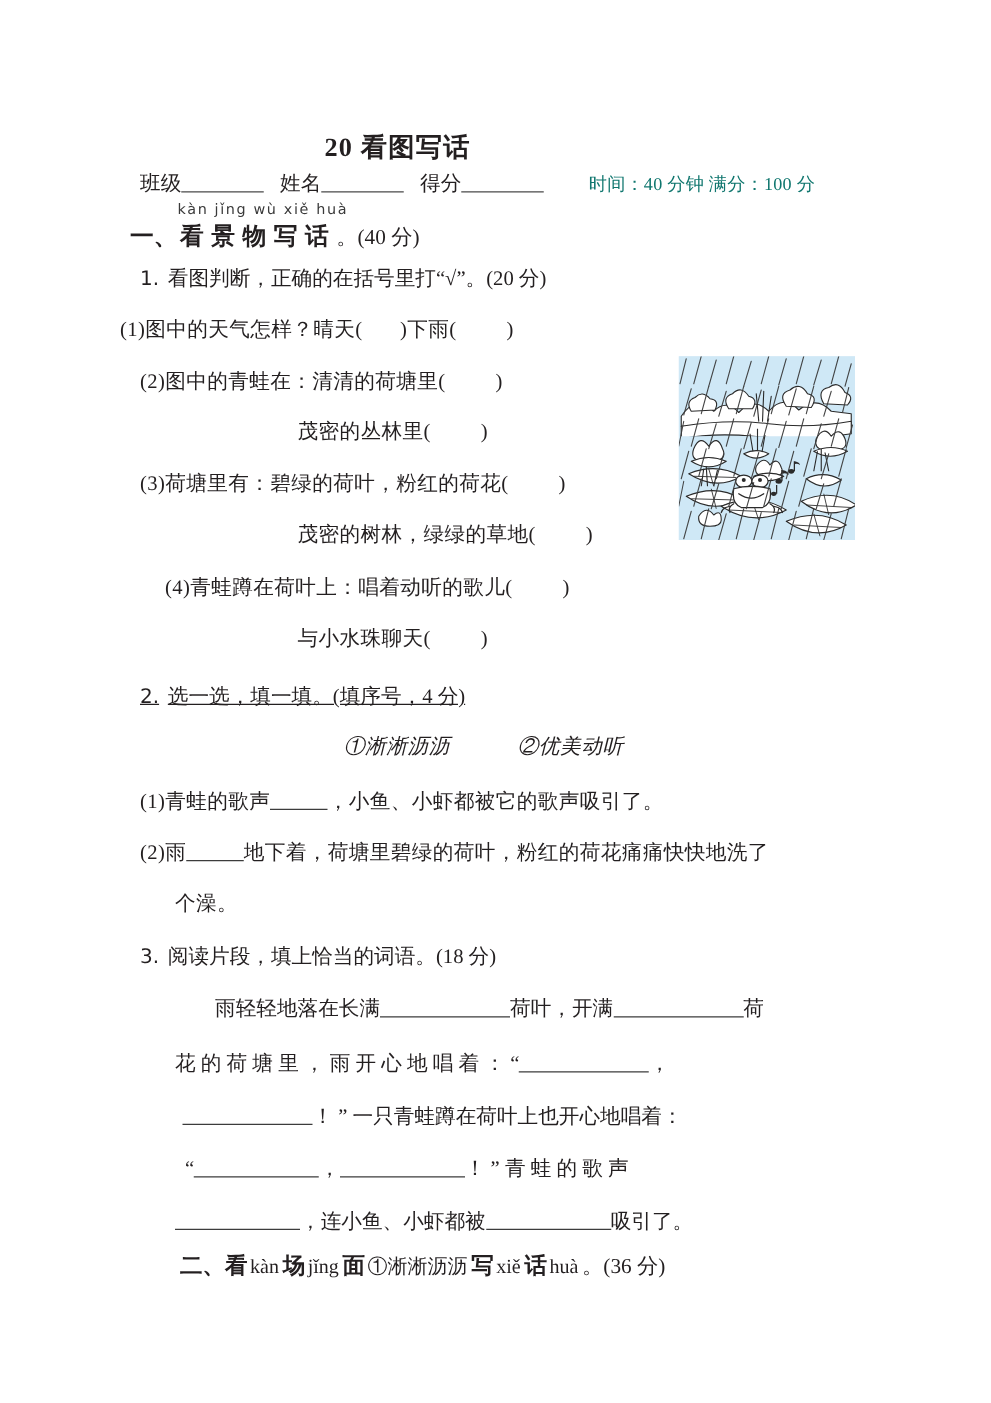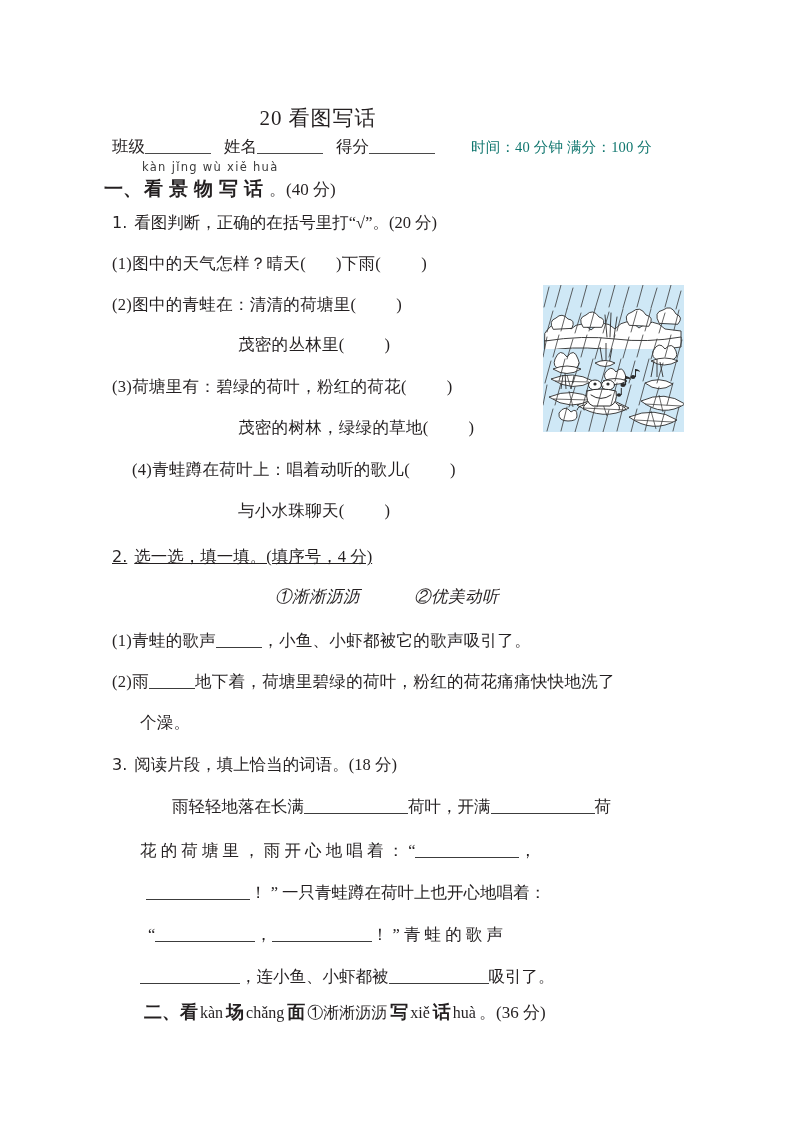--- a/index.html
+++ b/index.html
@@ -22,21 +22,21 @@
     height: 1122px;
   }
 
   
   .doc-title {
     position: absolute;
     left: 0; top: 104px;
     width: 636px;
     text-align: center;
     font-size: 21px;
-    font-weight: normal;
+    font-weight: bold;
     letter-spacing: 1px;
   }
   .doc-title .num { margin-right: 6px; }
 
   
   .info-row {
     position: absolute;
     left: 112px; top: 136px;
     width: 590px;
     font-size: 16.5px;
@@ -174,21 +174,21 @@
 
   <div class="pinyin-above">kàn jǐng wù xiě huà</div>
   <div class="sec-head" id="sec1-head">
     <span class="idx">一、</span><span class="wide-cn">看景物写话</span><span class="tail">。(40 分)</span>
   </div>
 
   <div class="q-num" style="left:112px; top:212px;">
     <span class="n">1.</span><span>看图判断，正确的在括号里打“√”。(20 分)</span>
   </div>
 
-  <div class="sub" style="left:112px; top:253px;">
+  <div class="sub" style="left:96px; top:253px;">
     <span>(1)图中的天气怎样？晴天(</span><span class="paren-gap"></span><span>)下雨(</span><span class="paren-gap-w"></span><span>)</span>
   </div>
 
   <div class="sub" style="left:112px; top:294px;">
     <span>(2)图中的青蛙在：清清的荷塘里(</span><span class="paren-gap-w"></span><span>)</span>
   </div>
 
   <div class="sub" style="left:238px; top:334px;">
     <span>茂密的丛林里(</span><span class="paren-gap-w"></span><span>)</span>
   </div>
@@ -336,16 +336,16 @@
 
   <div class="p3line" style="left:148px; top:924px;">
     <span>“</span><span class="ul-fill w100"></span><span>，</span><span class="ul-fill w100"></span><span>！ ” 青 蛙 的 歌 声</span>
   </div>
 
   <div class="p3line" style="left:140px; top:966px;">
     <span class="ul-fill w100"></span><span>，连小鱼、小虾都被</span><span class="ul-fill w100"></span><span>吸引了。</span>
   </div>
 
   <div class="sec-head" id="sec2-head">
-    <span class="idx">二、</span><span class="cn">看</span><span class="py">kàn</span><span class="cn">场</span><span class="py">chǎng</span><span class="cn">面</span><span class="py">①淅淅沥沥</span><span class="cn">写</span><span class="py">xiě</span><span class="cn">话</span><span class="py">huà</span><span class="tail">。(36 分)</span>
+    <span class="idx">二、</span><span class="cn">看</span><span class="py">kàn</span><span class="cn">场</span><span class="py">jǐng</span><span class="cn">面</span><span class="py">①淅淅沥沥</span><span class="cn">写</span><span class="py">xiě</span><span class="cn">话</span><span class="py">huà</span><span class="tail">。(36 分)</span>
   </div>
 
 </div>
 
 </body></html>

